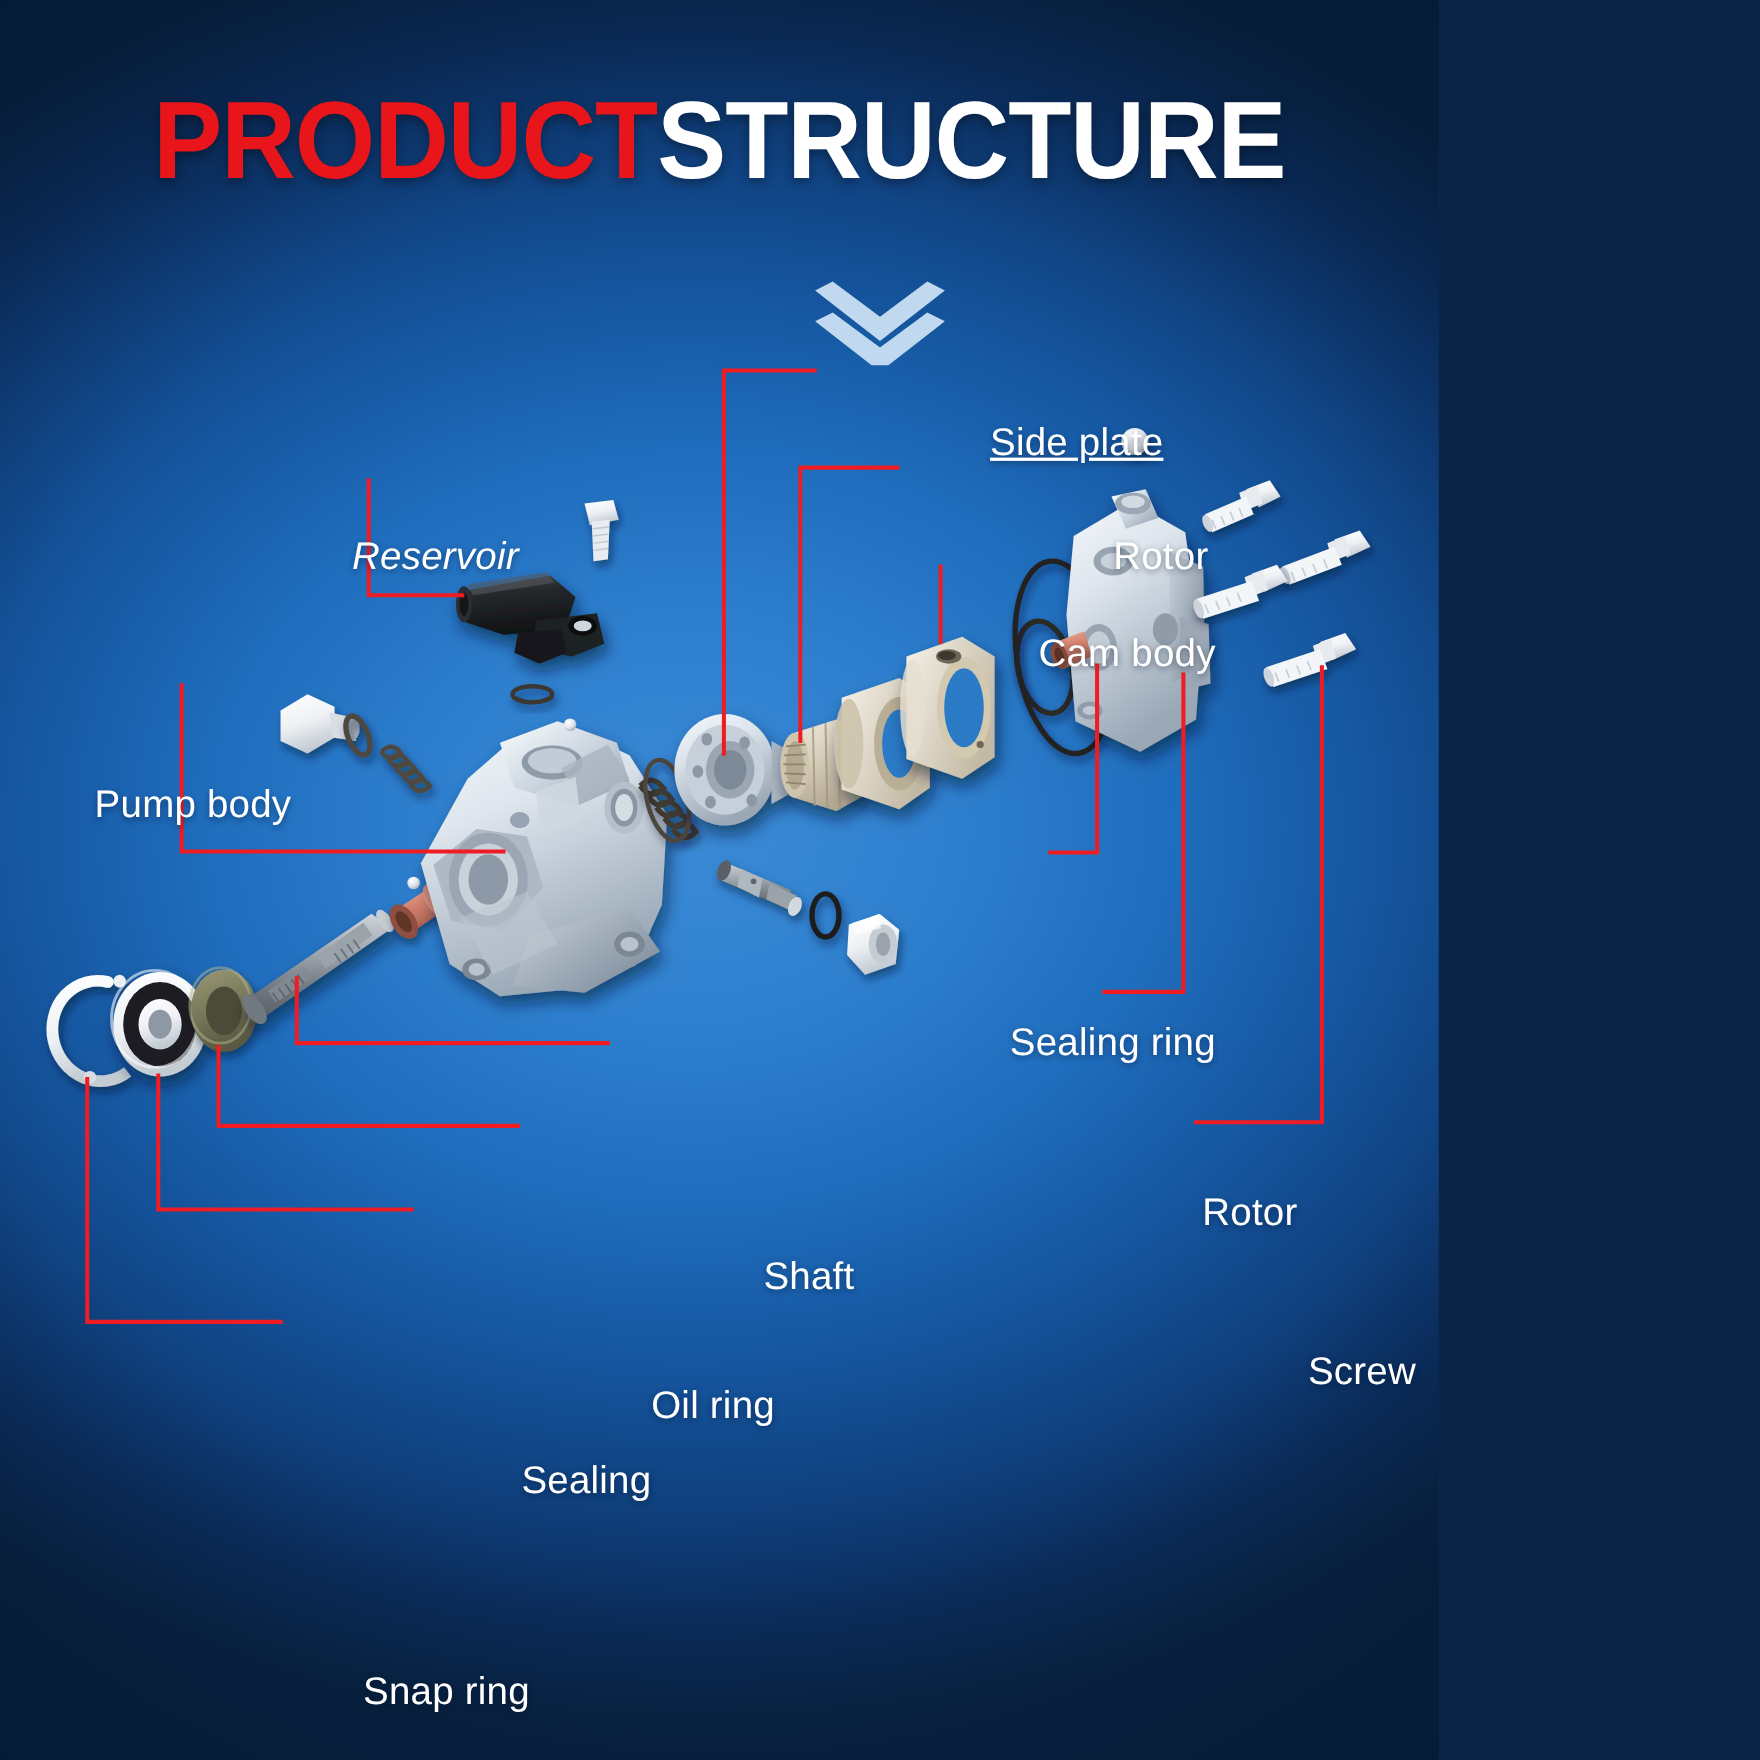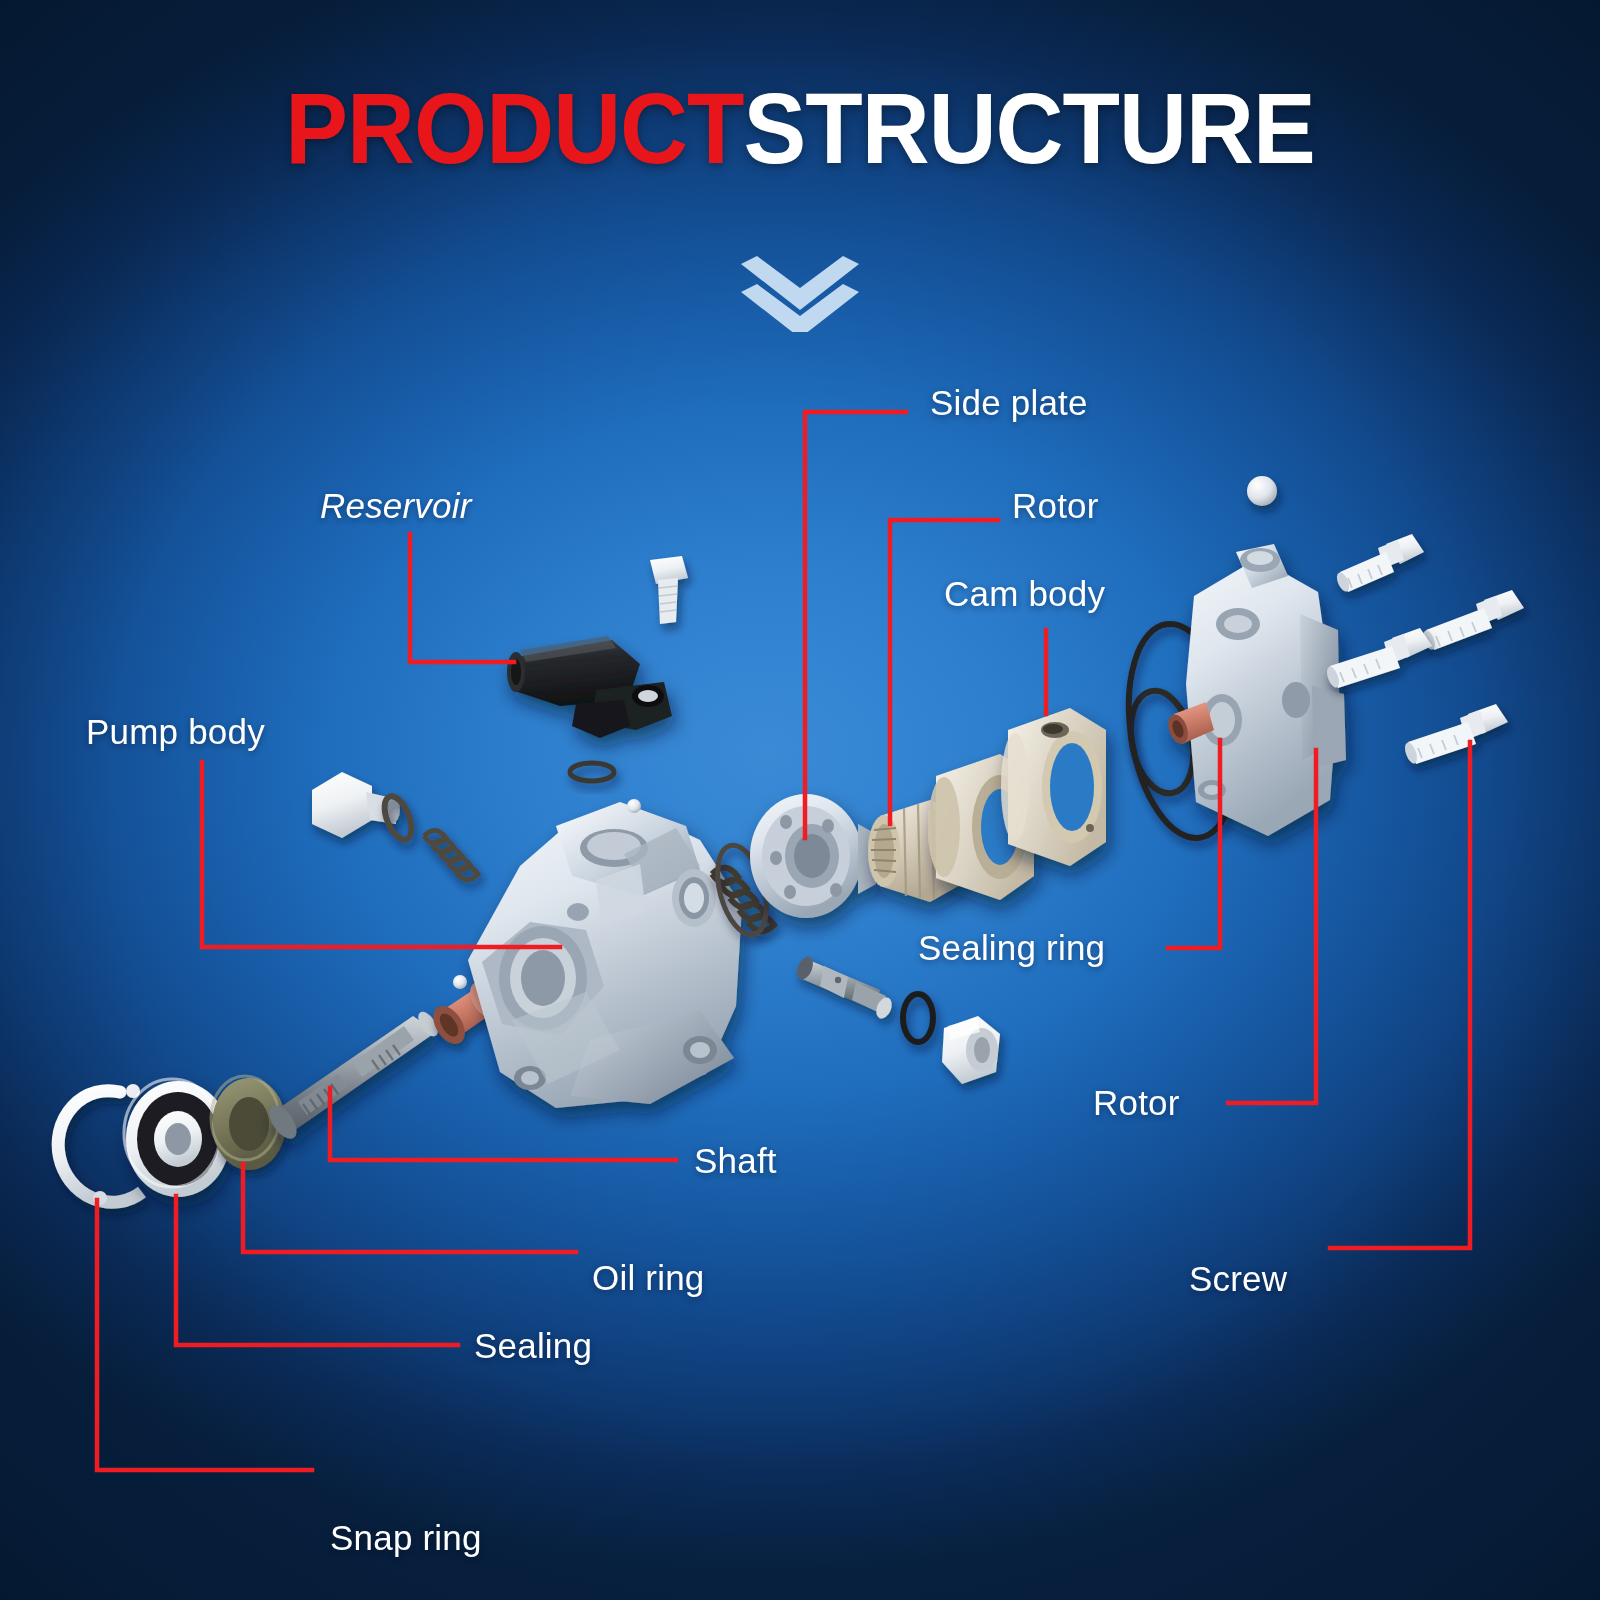--- a/index.html
+++ b/index.html
@@ -1,21 +1,21 @@
 <!DOCTYPE html>
 <html><head>
 <meta charset="utf-8">
 <style>
   html,body{margin:0;padding:0;}
   body{
     width:1600px;height:1600px;overflow:hidden;
     font-family:"Liberation Sans","DejaVu Sans",sans-serif;
     background:#0b2447;
   }
-  #stage{position:relative;width:1600px;height:1600px;overflow:hidden;}
+  #stage{position:relative;width:1308px;height:1600px;overflow:hidden;}
 
   
   .bg{
     position:absolute;inset:0;
     background:
       radial-gradient(ellipse 1050px 820px at 48% 47%,
         #3a8ad6 0%, #2e80cf 22%, #1f6dbd 42%, #15559e 60%,
         #0f3f7c 76%, #0b2d5c 88%, #082343 100%);
   }
   .bg-vig{
@@ -439,26 +439,26 @@
       <polyline points="676,1160 330,1160 330,1088"></polyline>
 
       <polyline points="576,1252 243,1252 243,1164"></polyline>
 
       <polyline points="458,1345 176,1345 176,1196"></polyline>
 
       <polyline points="312,1470 97,1470 97,1200"></polyline>
     </g>
   </svg>
 
-  <div class="lbl" style="left:930px;top:385px;">Side plate</div>
+  <div class="lbl" style="left:900px;top:385px;text-decoration:underline;">Side plate</div>
   <div class="lbl" style="left:1012px;top:488px;text-align:center;">Rotor</div>
   <div class="lbl" style="left:944px;top:576px;">Cam body</div>
   <div class="lbl" style="left:320px;top:488px;font-style:italic;">Reservoir</div>
   <div class="lbl" style="left:86px;top:714px;">Pump body</div>
   <div class="lbl" style="left:918px;top:930px;">Sealing ring</div>
   <div class="lbl" style="left:1093px;top:1085px;">Rotor</div>
-  <div class="lbl" style="left:1189px;top:1229px;margin-top:32px;">Screw</div>
+  <div class="lbl" style="left:1189px;top:1229px;">Screw</div>
   <div class="lbl" style="left:694px;top:1143px;">Shaft</div>
   <div class="lbl" style="left:592px;top:1260px;">Oil ring</div>
   <div class="lbl" style="left:474px;top:1328px;">Sealing</div>
   <div class="lbl" style="left:330px;top:1520px;">Snap ring</div>
 
 </div>
 
 </body></html>

